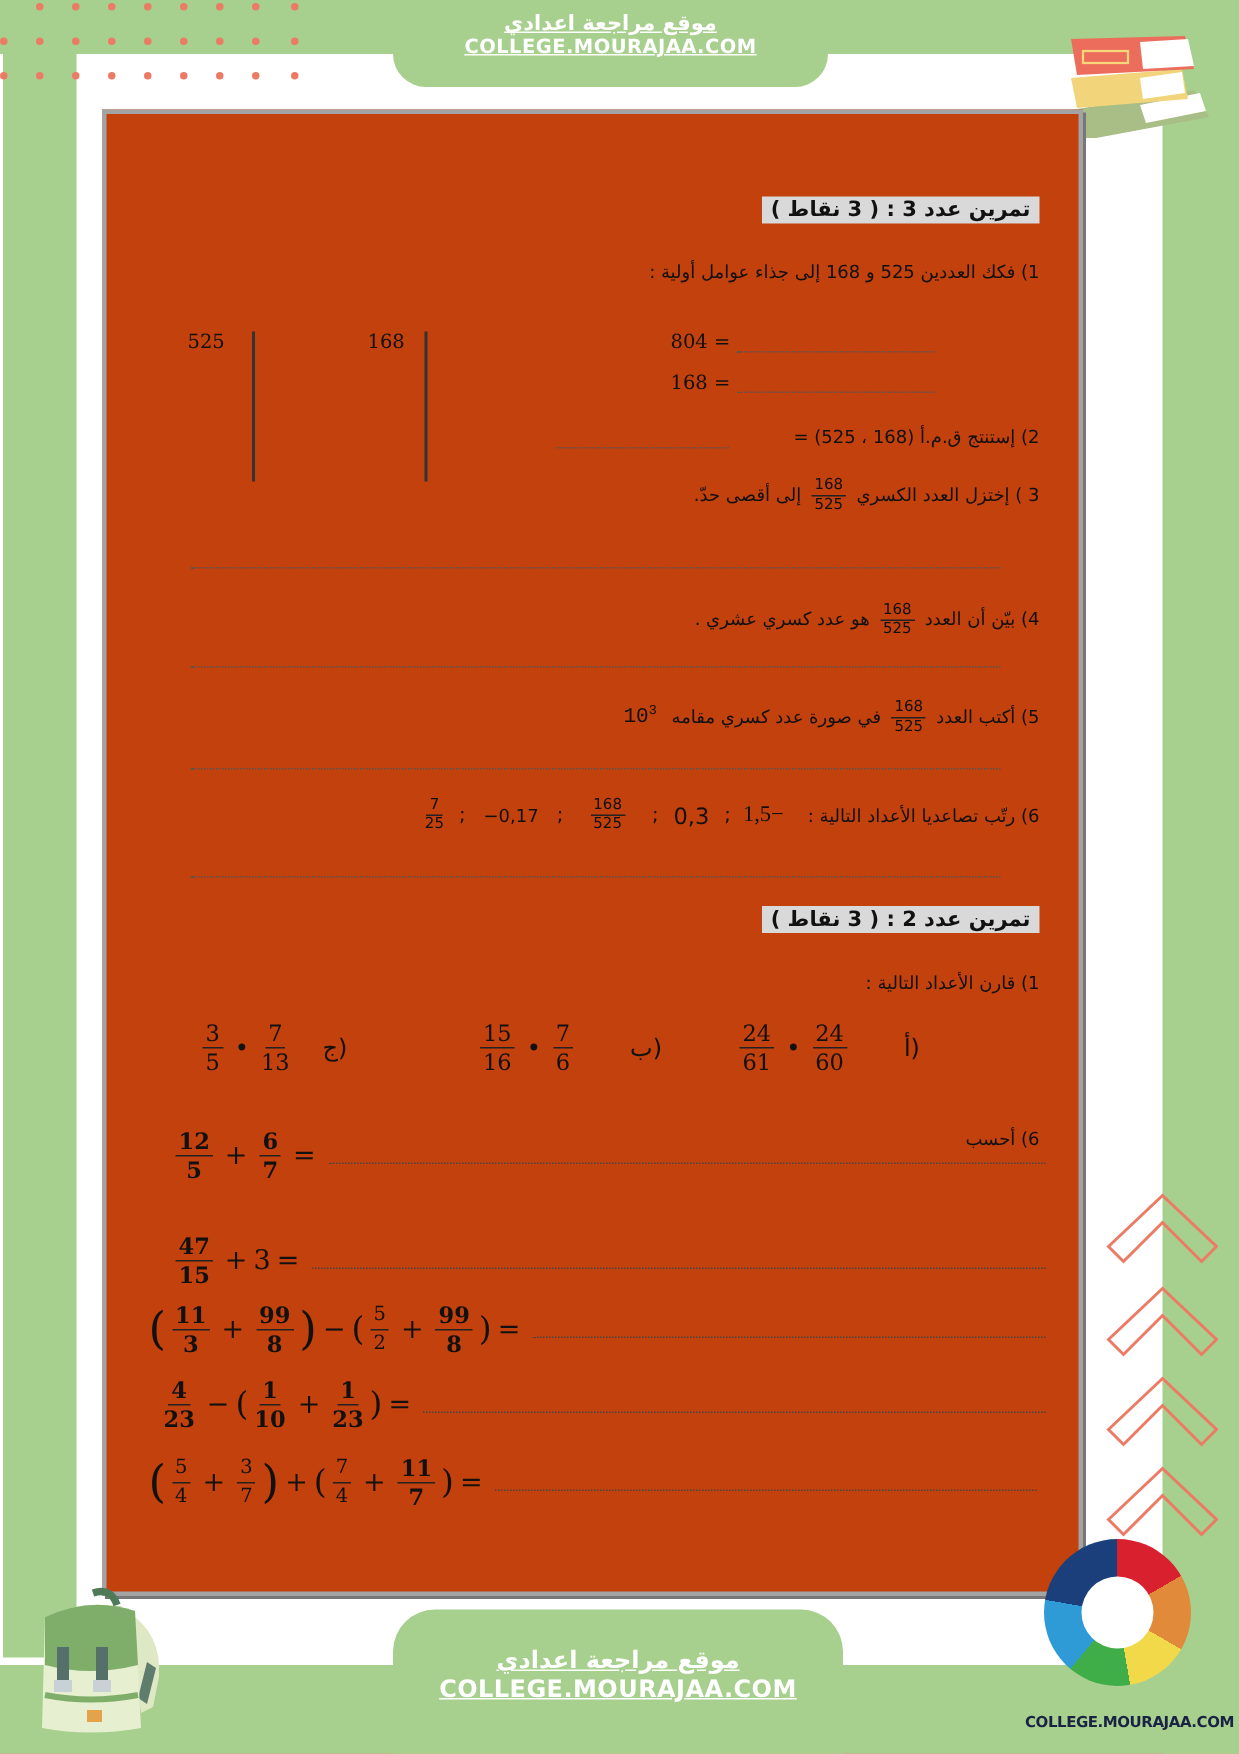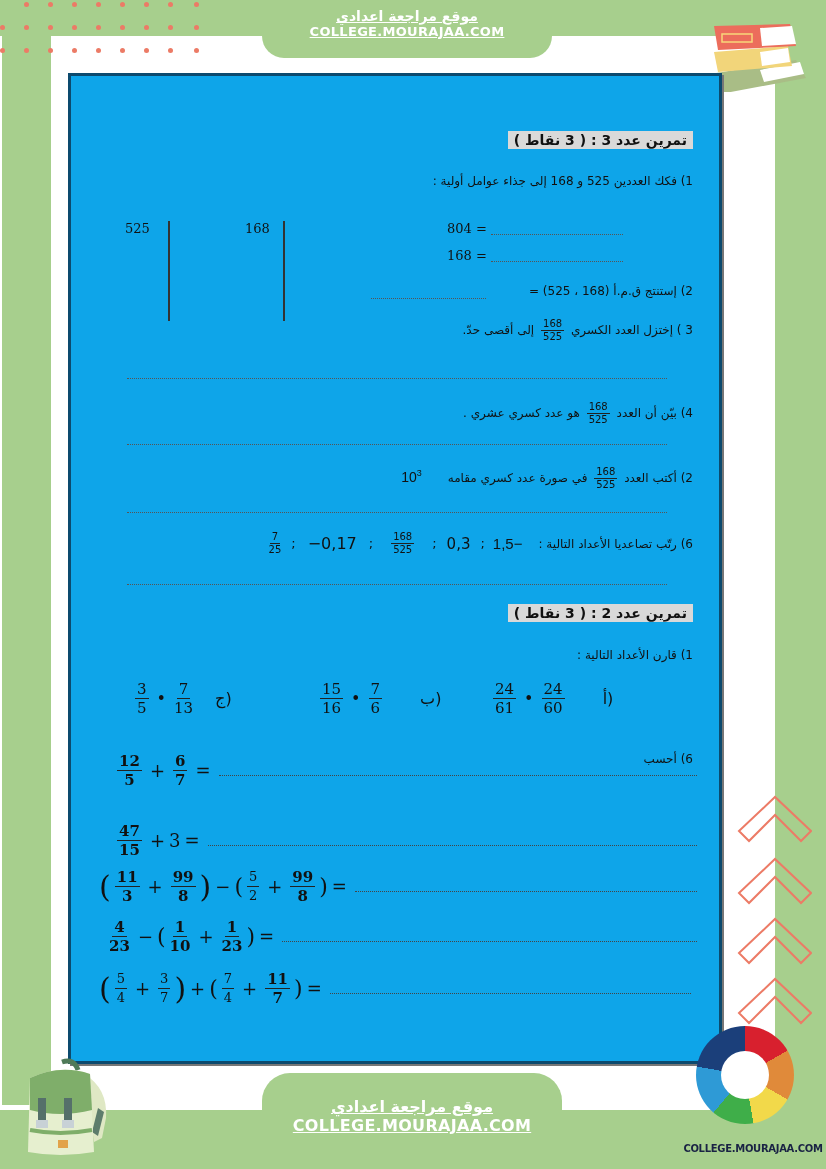--- a/index.html
+++ b/index.html
@@ -12,21 +12,21 @@
   .dots{position:absolute;left:0;top:0;width:210px;height:60px;}
   .dots span{position:absolute;width:5px;height:5px;border-radius:50%;background:#ec7b66;}
   
   .banner-top{position:absolute;left:262px;top:0;width:290px;height:58px;background:#a7cf8d;border-radius:0 0 22px 22px;text-align:center;color:#fff;font-family:"DejaVu Sans",sans-serif;}
   .banner-top .ar{font-size:14px;font-weight:bold;margin-top:8px;text-decoration:underline;}
   .banner-top .en{font-size:13px;font-weight:bold;text-decoration:underline;letter-spacing:0.3px;}
   .banner-bot{position:absolute;left:262px;top:1073px;width:300px;height:96px;background:#a7cf8d;border-radius:28px 28px 0 0;text-align:center;color:#fff;font-family:"DejaVu Sans",sans-serif;}
   .banner-bot .ar{font-size:16px;font-weight:bold;margin-top:24px;text-decoration:underline;}
   .banner-bot .en{font-size:16px;font-weight:bold;text-decoration:underline;letter-spacing:0.3px;}
   
-  .paper{position:absolute;left:68px;top:73px;width:648px;height:985px;background:#0ea5e9;border:3px solid #0c4a6e;box-shadow:2px 2px 0 #777;}
+  .paper{position:absolute;left:68px;top:73px;width:648px;height:985px;background:#c2410c;border:3px solid #a3a3a3;box-shadow:2px 2px 0 #777;}
   .inner{position:absolute;left:0;top:0;width:100%;height:100%;}
   .hdr{position:absolute;right:26px;font-family:"DejaVu Sans",sans-serif;font-weight:bold;font-size:14px;background:#d9d9d9;padding:1px 6px;direction:rtl;}
   .ar-line{position:absolute;right:26px;direction:rtl;font-family:"DejaVu Sans",sans-serif;font-size:12px;white-space:nowrap;}
   .dotline{position:absolute;border-bottom:1.5px dotted #555;height:0;}
   .num{position:absolute;font-size:13px;}
   .vbar{position:absolute;width:1.5px;background:#333;}
   .frac{display:inline-flex;flex-direction:column;align-items:center;vertical-align:middle;font-size:10px;line-height:12px;margin:0 3px;}
   .frac .n{border-bottom:1px solid #222;padding:0 2px;}
   .bfrac{display:inline-flex;flex-direction:column;align-items:center;vertical-align:middle;font-size:15px;line-height:18px;margin:0 4px;font-weight:bold;}
   .bfrac .n{border-bottom:1.5px solid #222;padding:0 2px;}
@@ -127,42 +127,42 @@
       <span>4) بيّن أن العدد</span>
       <span class="frac">
           <span class="n">168</span>
           <span>525</span>
         </span>
       <span>هو عدد كسري عشري .</span>
     </div>
     <div class="dotline" style="left:56px;top:368px;width:540px"></div>
 
     <div class="ar-line" style="top:390px">
-      <span>2) أكتب العدد</span>
+      <span>5) أكتب العدد</span>
       <span class="frac">
           <span class="n">168</span>
           <span>525</span>
         </span>
       <span>في صورة عدد كسري مقامه</span>
-      <span style="direction:ltr;display:inline-block;font-size:14px;font-family:Liberation Sans, sans-serif;margin-right:22px"><span>10</span><sup style="font-size:9px">3</sup></span>
+      <span style="direction:ltr;display:inline-block;font-size:14px;font-family:Liberation Mono, monospace;margin-right:6px"><span>10</span><sup style="font-size:9px">3</sup></span>
     </div>
     <div class="dotline" style="left:56px;top:436px;width:540px"></div>
 
     <div class="ar-line" style="top:455px;display:flex;align-items:center;direction:rtl">
       <span>6) رتّب تصاعديا الأعداد التالية :</span>
-      <span style="margin:0 16px 0 8px;font-size:15px;font-family:Liberation Sans, sans-serif">−1,5</span>
+      <span style="margin:0 16px 0 8px;font-size:15px;font-family:Liberation Serif, serif">−1,5</span>
       <span style="font-size:13px">;</span>
       <span style="margin:0 10px;font-size:15px;font-family:'DejaVu Sans',sans-serif">0,3</span>
       <span style="font-size:13px">;</span>
       <span class="frac" style="margin:0 18px">
           <span class="n">168</span>
           <span>525</span>
         </span>
       <span style="font-size:13px">;</span>
-      <span style="margin:0 12px;font-size:16px;font-family:'DejaVu Sans',sans-serif;direction:ltr">−0,17</span>
+      <span style="margin:0 12px;font-size:12px;font-family:'DejaVu Sans',sans-serif;direction:ltr">−0,17</span>
       <span style="font-size:13px">;</span>
       <span class="frac" style="margin:0 10px">
           <span class="n">7</span>
           <span>25</span>
         </span>
     </div>
     <div class="dotline" style="left:56px;top:508px;width:540px"></div>
 
     <div class="hdr" style="top:528px">تمرين عدد 2 : ( 3 نقاط )</div>
     <div class="ar-line" style="top:572px">1) قارن الأعداد التالية :</div>

